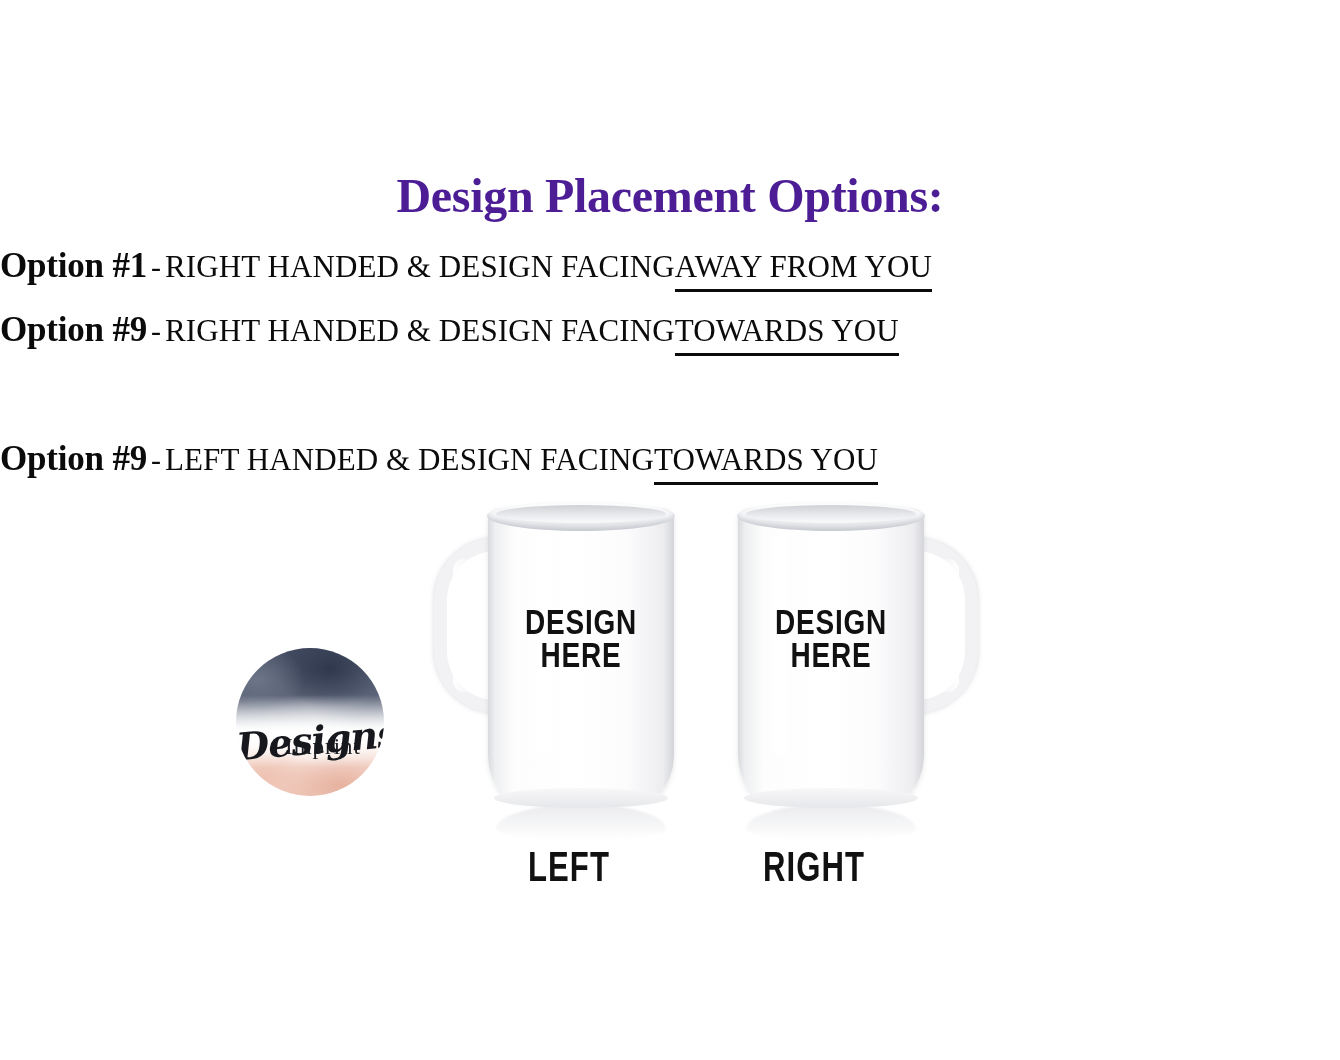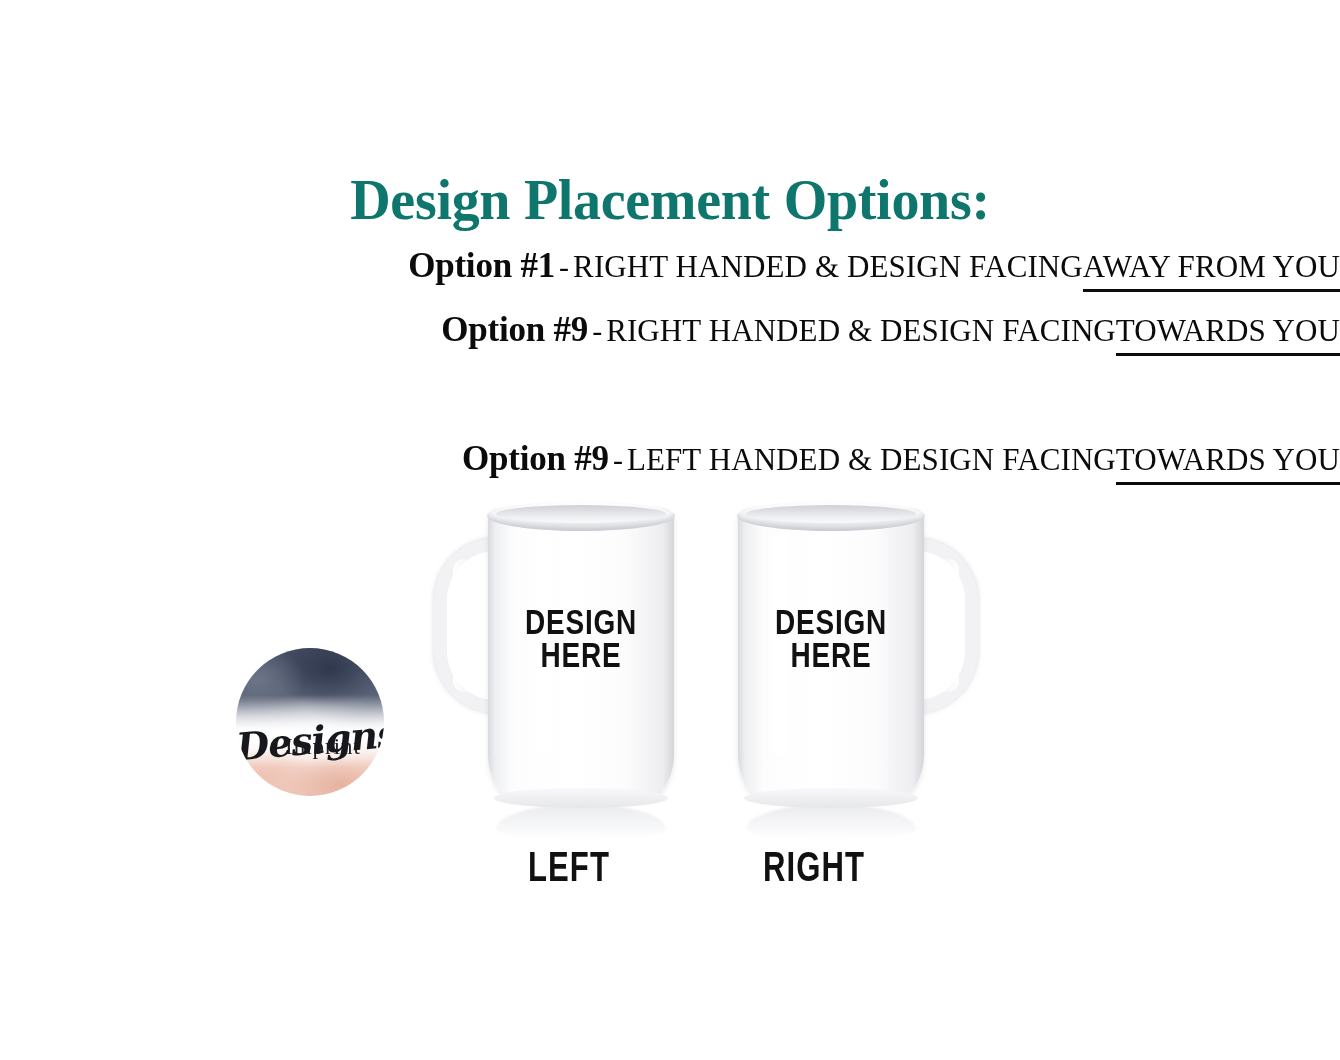--- a/index.html
+++ b/index.html
@@ -20,33 +20,33 @@
 
   
   #title {
     position: absolute;
     left: 0;
     top: 172px;
     width: 1340px;
     text-align: center;
     font-family: "Liberation Serif", serif;
     font-weight: bold;
-    font-size: 56px;
+    font-size: 48px;
     letter-spacing: -0.3px;
-    color: #0f766e;
+    color: #4c1d95;
     line-height: 1;
     white-space: nowrap;
   }
 
   
   .option-line {
     position: absolute;
     left: 0;
     width: 1340px;
-    text-align: right;
+    text-align: left;
     white-space: nowrap;
     color: #0b0b0b;
     line-height: 1;
   }
   .opt-label {
     font-family: "Liberation Serif", serif;
     font-weight: bold;
     font-size: 35px;
     letter-spacing: -0.2px;
   }

